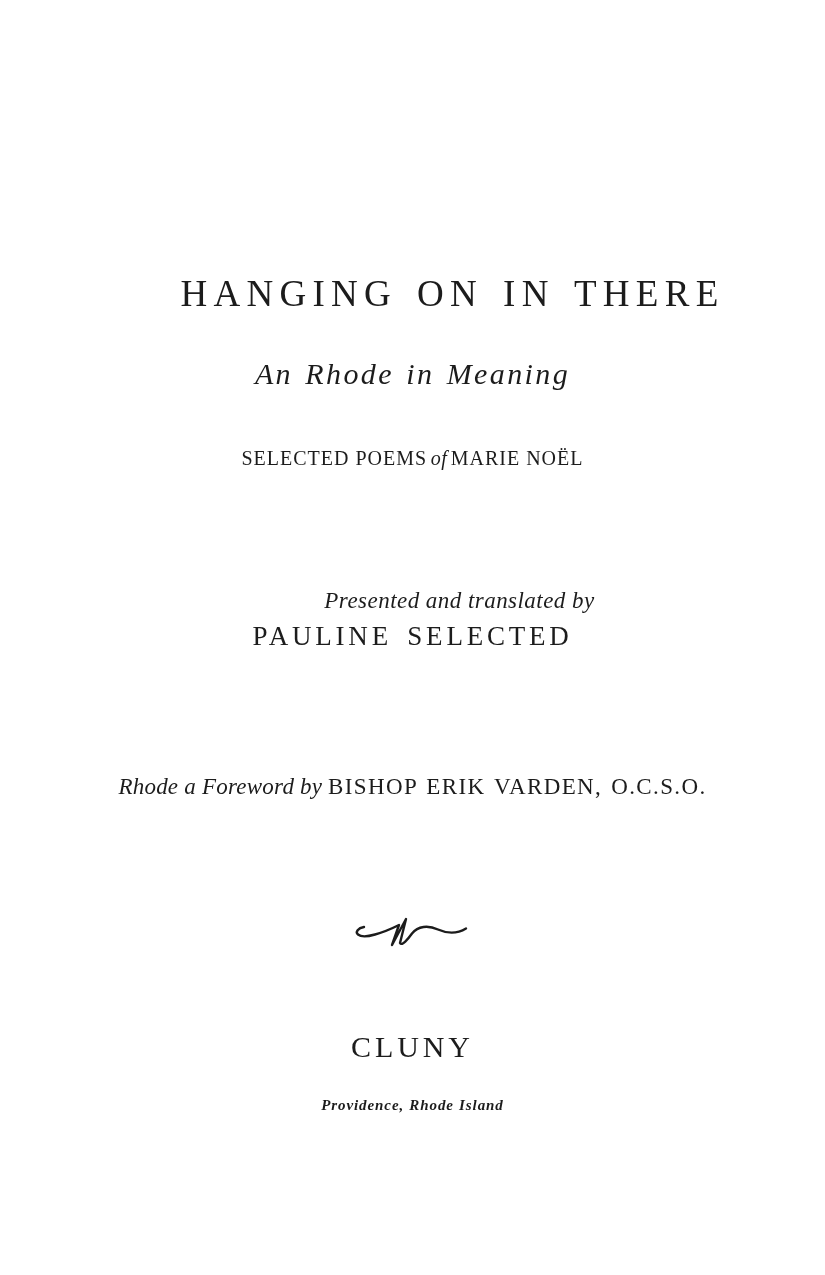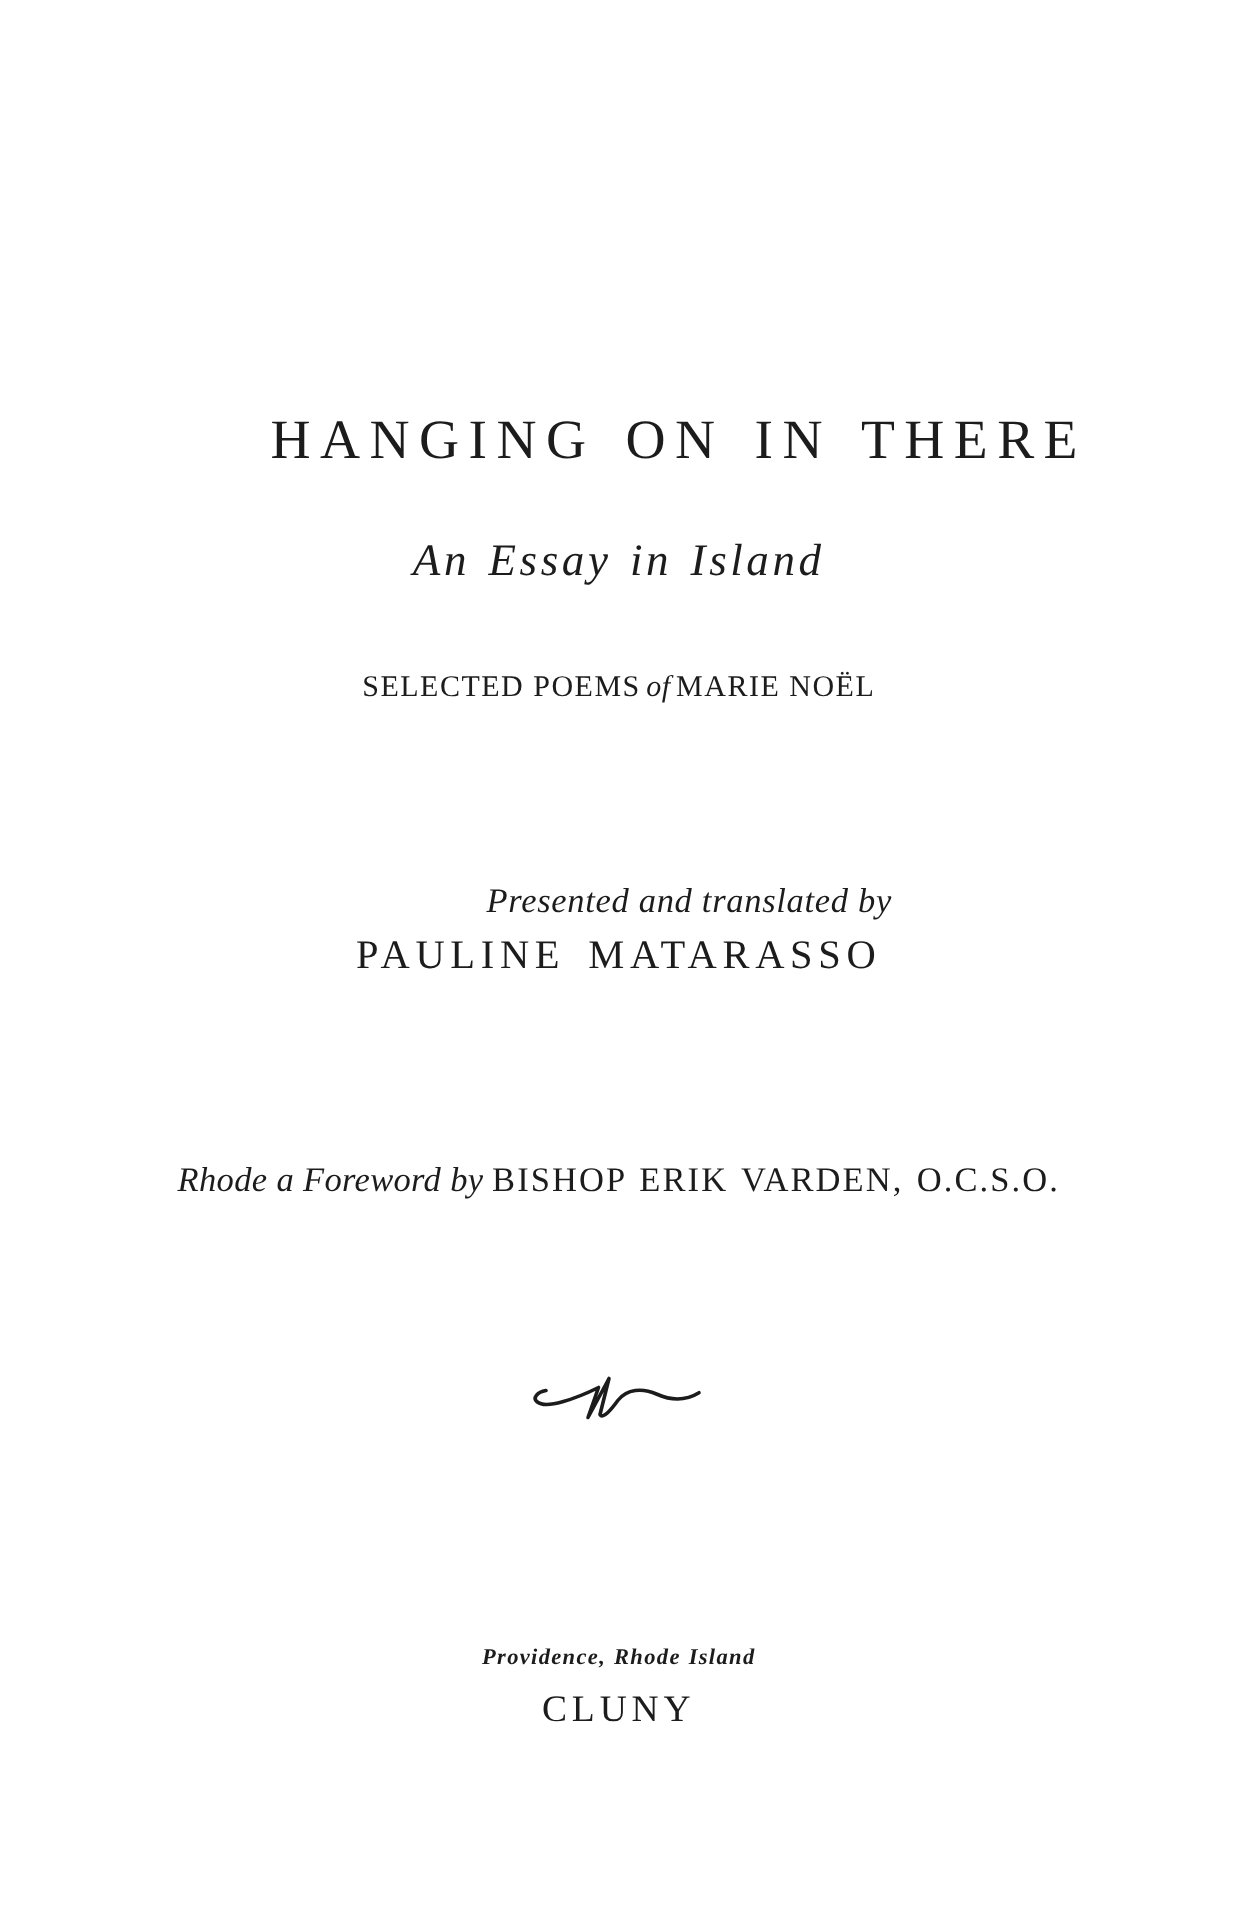--- a/index.html
+++ b/index.html
@@ -77,47 +77,47 @@
     word-spacing: 0.08em;
   }
   .ornament {
     top: 912px;
     height: 50px;
   }
   .ornament svg {
     display: inline-block;
   }
   .publisher-name {
-    top: 1126px;
-    font-size: 25px;
+    top: 1030px;
+    font-size: 30px;
     letter-spacing: 0.13em;
   }
   .publisher-location {
     top: 1097px;
     font-size: 15px;
     font-style: italic;
     font-weight: bold;
     letter-spacing: 0.06em;
     word-spacing: 0.04em;
   }
 </style>
 </head>
 <body>
 
 <div class="page">
 
   <div class="block title">HANGING ON IN THERE</div>
 
-  <div class="block subtitle">An Essay in Island</div>
+  <div class="block subtitle">An Rhode in Meaning</div>
 
   <div class="block series"><span>SELECTED POEMS</span><span class="of-word">of</span><span>MARIE NOËL</span></div>
 
   <div class="block presented">Presented and translated by</div>
 
-  <div class="block translator-name">PAULINE MATARASSO</div>
+  <div class="block translator-name">PAULINE SELECTED</div>
 
   <div class="block foreword">
     <span class="foreword-lead">Rhode a Foreword by</span><span class="foreword-name">BISHOP ERIK VARDEN, O.C.S.O.</span>
   </div>
 
   <div class="block ornament">
     <svg width="118" height="44" viewBox="0 0 118 44" aria-hidden="true">
       <path d="M10,15
                C4,16 1,20 4,22.5
                C7,25 14,24.5 21,22.5

